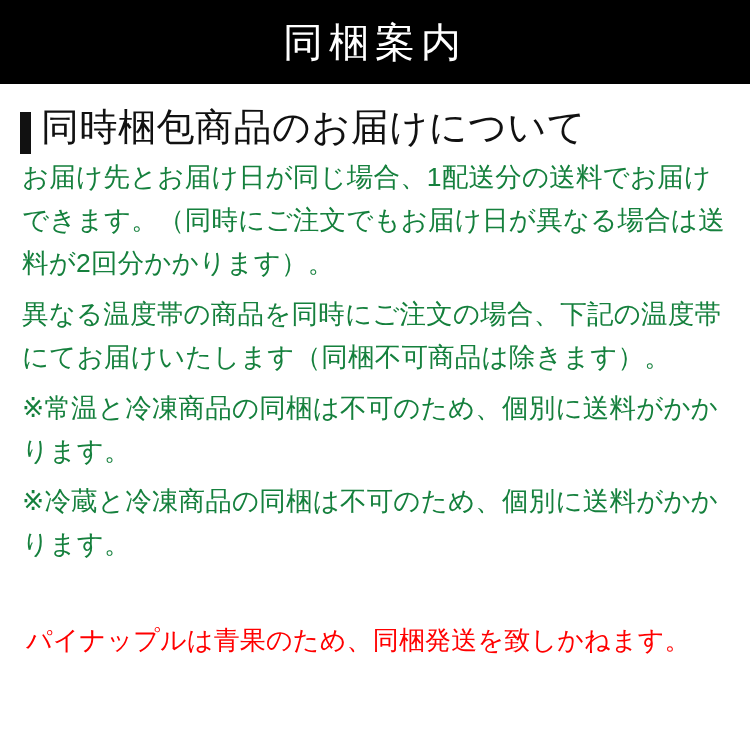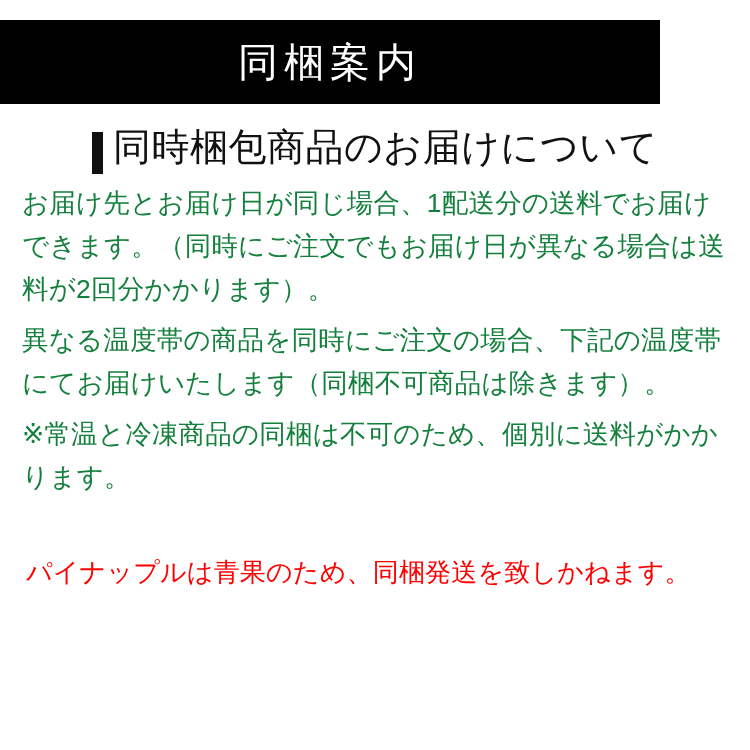--- a/index.html
+++ b/index.html
@@ -15,47 +15,45 @@
   }
   .page {
     position: relative;
     width: 750px;
     height: 750px;
     background: #ffffff;
     box-sizing: border-box;
   }
   
   .header-banner {
-    width: 660px;
+    width: 750px;
     height: 84px;
     background: #000000;
     display: flex;
     align-items: center;
     justify-content: center;
     box-sizing: border-box;
-    margin-top: 20px;
   }
   .header-title {
     color: #ffffff;
     font-size: 40px;
     letter-spacing: 6px;
     font-weight: 400;
     line-height: 1;
     white-space: nowrap;
   }
   
   .content {
     padding: 22px 20px 0 20px;
     box-sizing: border-box;
   }
   .section-heading {
     display: flex;
     align-items: flex-start;
-    margin: 0 0 8px 0;
-    justify-content: center;
+    margin: 0 0 2px 0;
   }
   .heading-bar {
     display: inline-block;
     width: 11px;
     height: 42px;
     background: #111111;
     margin-right: 10px;
     margin-top: 6px;
     flex: 0 0 auto;
   }
@@ -101,19 +99,20 @@
       <span class="heading-bar"></span>
       <span class="heading-text">同時梱包商品のお届けについて</span>
     </div>
 
     <p class="body-block">お届け先とお届け日が同じ場合、1配送分の送料でお届けできます。（同時にご注文でもお届け日が異なる場合は送料が2回分かかります）。</p>
 
     <p class="body-block">異なる温度帯の商品を同時にご注文の場合、下記の温度帯にてお届けいたします（同梱不可商品は除きます）。</p>
 
     <p class="body-block">※常温と冷凍商品の同梱は不可のため、個別に送料がかかります。</p>
 
+    <p class="body-block">※冷蔵と冷凍商品の同梱は不可のため、個別に送料がかかります。</p>
 
     <div class="spacer-large"></div>
 
     <p class="notice-red">パイナップルは青果のため、同梱発送を致しかねます。</p>
 
   </div>
 </div>
 
 </body></html>

